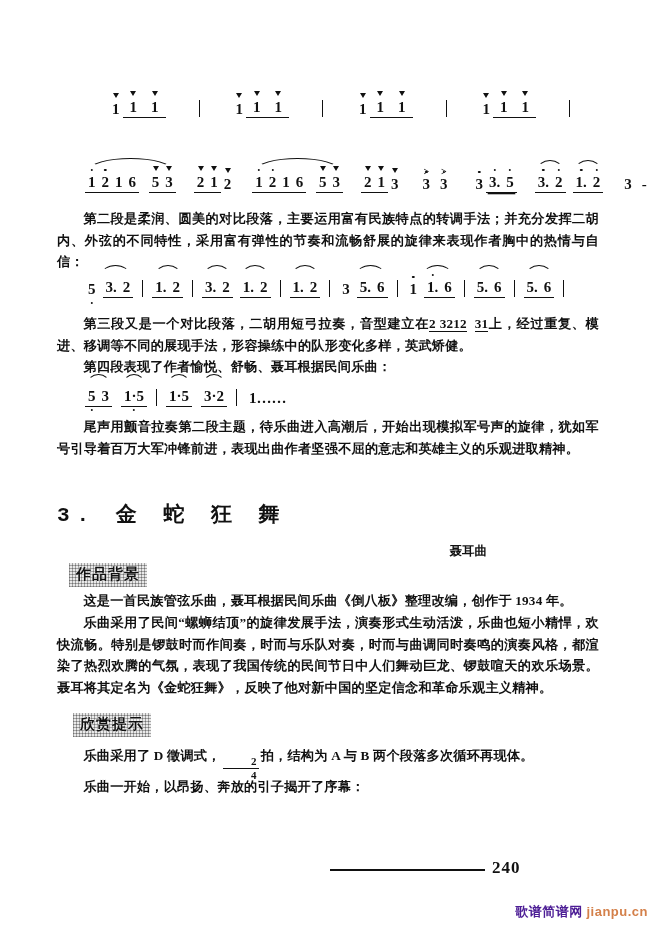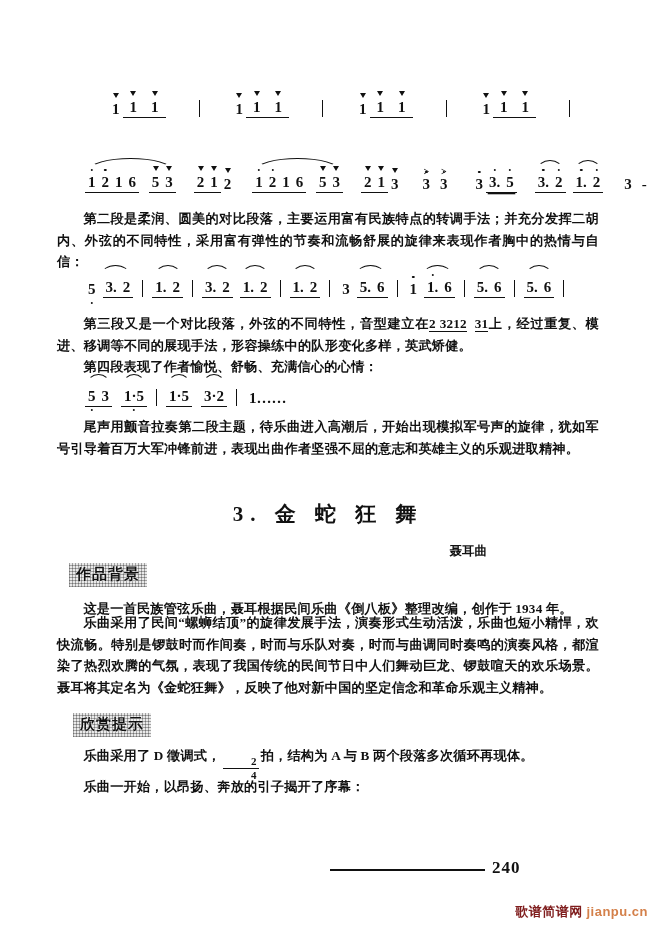--- a/index.html
+++ b/index.html
@@ -145,25 +145,25 @@
     border: 1.3px solid #111;
     border-bottom: none;
     border-left-color: transparent;
     border-right-color: transparent;
     border-radius: 50% 50% 0 0 / 100% 100% 0 0;
   }
   .slur.wide::before { left: 4%; right: 4%; top: -15px; height: 11px; }
 
   
   .song-title {
-    text-align: center;
+    text-align: left;
     font-size: 21px;
     font-weight: 700;
     letter-spacing: 7px;
-    font-family: Liberation Serif, serif;
+    font-family: Liberation Mono, monospace;
   }
   .composer {
     text-align: right;
     font-size: 12.5px;
     font-weight: 700;
     padding-right: 112px;
   }
 
   
   .badge {
@@ -215,21 +215,21 @@
   }
   .watermark {
     position: absolute;
     right: 8px;
     bottom: 6px;
     font-size: 13px;
     letter-spacing: 0.5px;
     white-space: nowrap;
     font-weight: 600;
   }
-  .watermark .cn { color: #7f1d1d; text-align: center; }
+  .watermark .cn { color: #4c1d95; text-align: center; }
   .watermark .url { color: #d4804a; font-family: "Liberation Sans", sans-serif; }
 
   .inline-jp { font-weight: 700; }
   .u { border-bottom: 1.2px solid #111; padding-bottom: 0px; }
 </style>
 </head>
 <body>
 
 <div class="page">
 
@@ -427,24 +427,24 @@
         <span class="beam">
           <span class="n">5.</span>
           <span class="n">6</span>
         </span>
       </span>
     </span>
     <span class="bar"></span>
   </div>
 
   <p class="para indent" style="position:absolute; left:57px; right:57px; top:313px;">
-    <span>第三段又是一个对比段落，外弦的不同特性，音型建立在</span><span class="inline-jp u">2 3212</span>&nbsp;&nbsp;<span class="inline-jp u">31</span><span>上，经过重复、模进、移调等不同的展现手法，形容操练中的队形变化多样，英武矫健。</span>
+    <span>第三段又是一个对比段落，二胡用短弓拉奏，音型建立在</span><span class="inline-jp u">2 3212</span>&nbsp;&nbsp;<span class="inline-jp u">31</span><span>上，经过重复、模进、移调等不同的展现手法，形容操练中的队形变化多样，英武矫健。</span>
   </p>
 
-  <p class="para indent" style="position:absolute; left:57px; right:57px; top:356px;">第四段表现了作者愉悦、舒畅、充满信心的心情：</p>
+  <p class="para indent" style="position:absolute; left:57px; right:57px; top:356px;">第四段表现了作者愉悦、舒畅、聂耳根据民间乐曲：</p>
 
   <div class="notation nrow-mid" style="position:absolute; left:57px; right:57px; top:387px;">
     <span class="grp">
       <span class="slur">
         <span class="beam">
           <span class="n lo">5</span>
           <span class="n">3</span>
         </span>
       </span>
       <span class="slur" style="margin-left:9px">
@@ -475,21 +475,21 @@
   <p class="para indent" style="position:absolute; left:57px; right:57px; top:416px;">尾声用颤音拉奏第二段主题，待乐曲进入高潮后，开始出现模拟军号声的旋律，犹如军号引导着百万大军冲锋前进，表现出曲作者坚强不屈的意志和英雄主义的乐观进取精神。</p>
 
   <div class="song-title" style="position:absolute; left:57px; right:57px; top:500px;">3. 金 蛇 狂 舞</div>
 
   <div class="composer" style="position:absolute; left:57px; right:57px; top:543px;">聂耳曲</div>
 
   <div style="position:absolute; left:57px; top:563px;padding-left:12px;">
     <span class="badge">作品背景</span>
   </div>
 
-  <p class="para indent" style="position:absolute; left:57px; right:57px; top:590px;margin-top:8px;">这是一首民族管弦乐曲，聂耳根据民间乐曲《倒八板》整理改编，创作于 1934 年。</p>
+  <p class="para indent" style="position:absolute; left:57px; right:57px; top:590px;">这是一首民族管弦乐曲，聂耳根据民间乐曲《倒八板》整理改编，创作于 1934 年。</p>
 
   <p class="para indent" style="position:absolute; left:57px; right:57px; top:612px;">乐曲采用了民间“螺蛳结顶”的旋律发展手法，演奏形式生动活泼，乐曲也短小精悍，欢快流畅。特别是锣鼓时而作间奏，时而与乐队对奏，时而与曲调同时奏鸣的演奏风格，都渲染了热烈欢腾的气氛，表现了我国传统的民间节日中人们舞动巨龙、锣鼓喧天的欢乐场景。聂耳将其定名为《金蛇狂舞》，反映了他对新中国的坚定信念和革命乐观主义精神。</p>
 
   <div style="position:absolute; left:57px; top:713px;padding-left:16px;">
     <span class="badge">欣赏提示</span>
   </div>
 
   <p class="para indent" style="position:absolute; left:57px; right:57px; top:745px;">
     <span>乐曲采用了 D 徵调式，</span><span class="frac">
         <span class="num">2</span>

